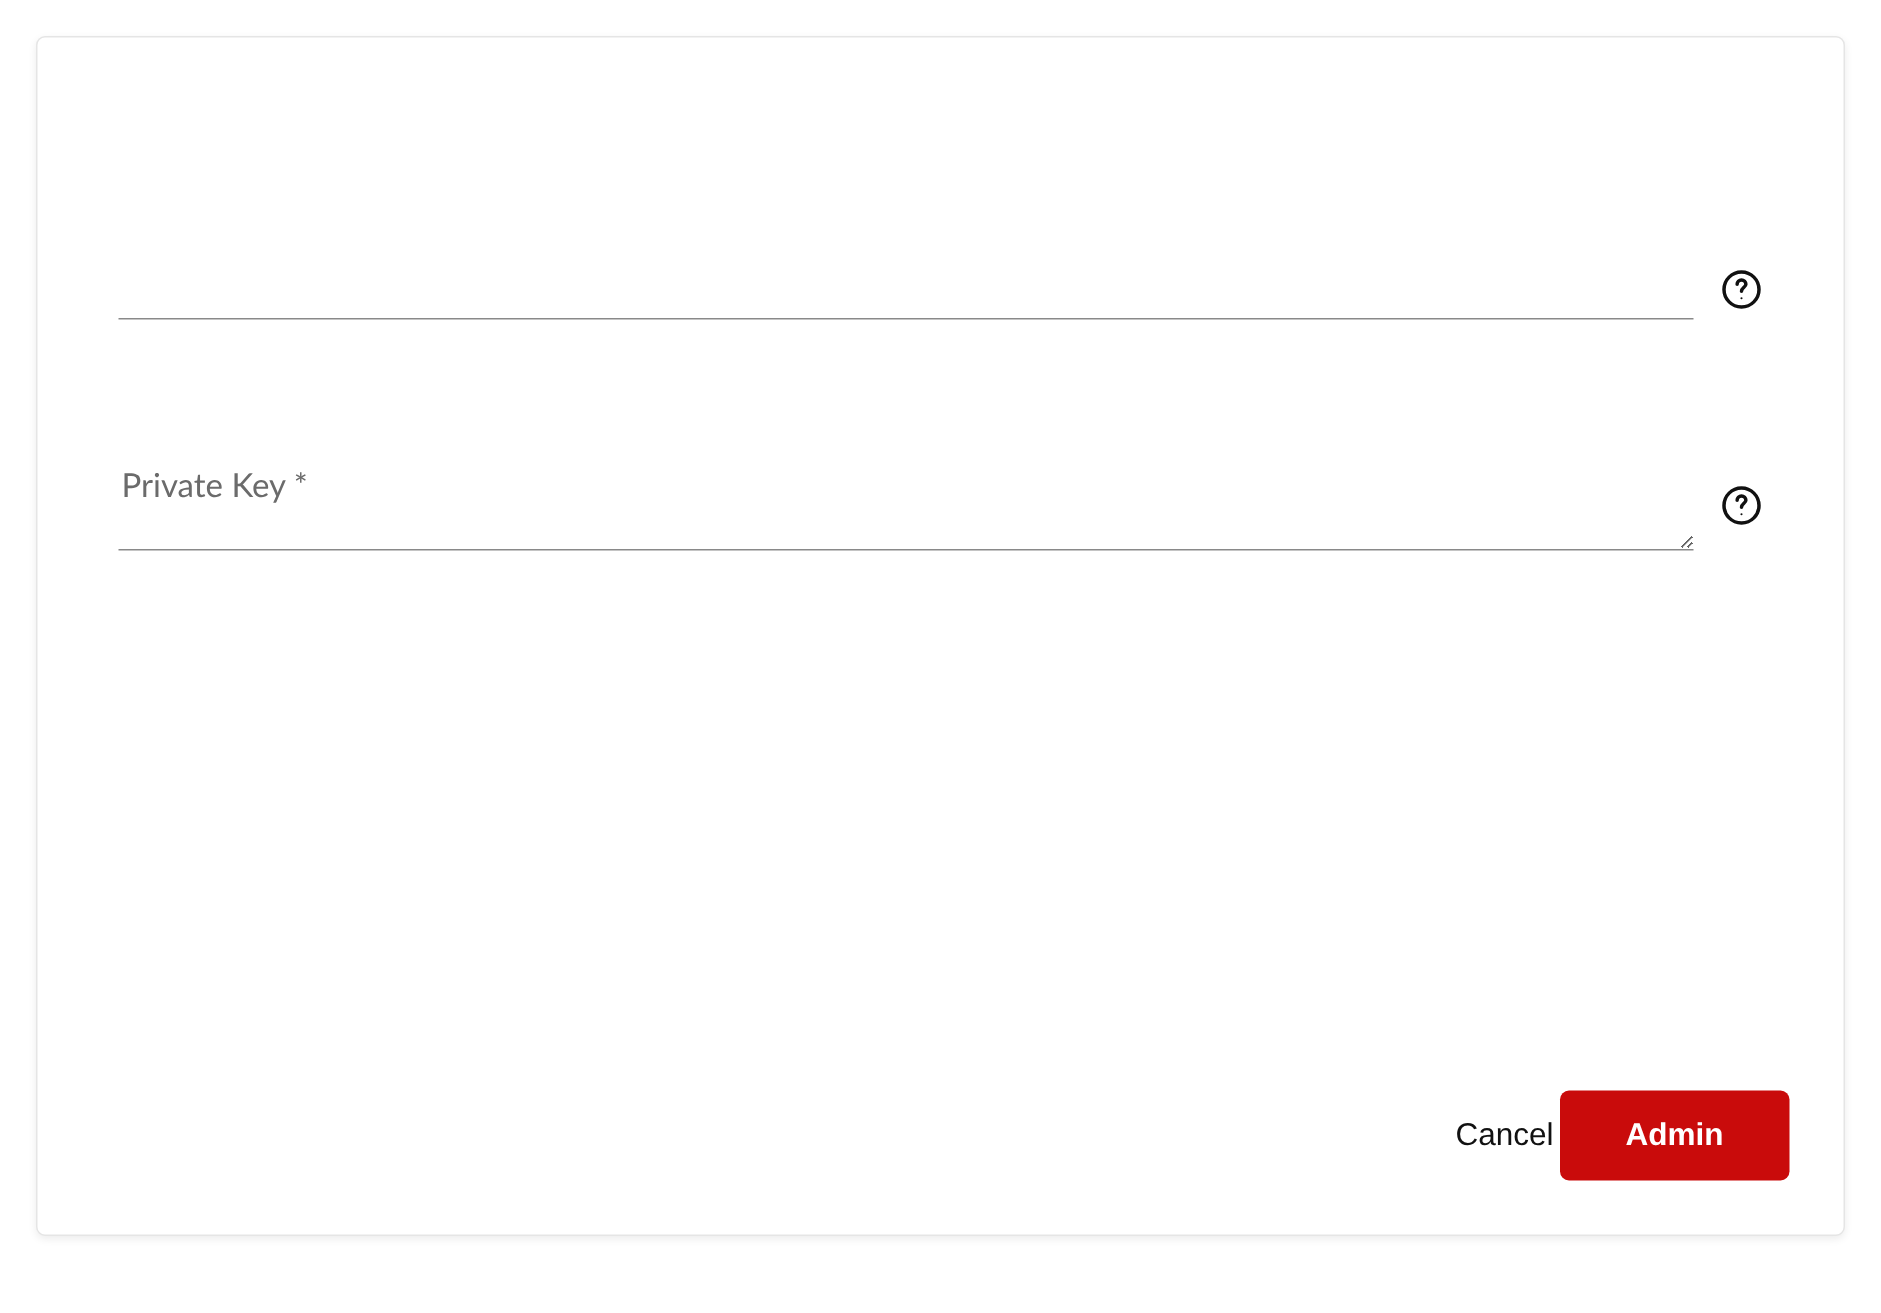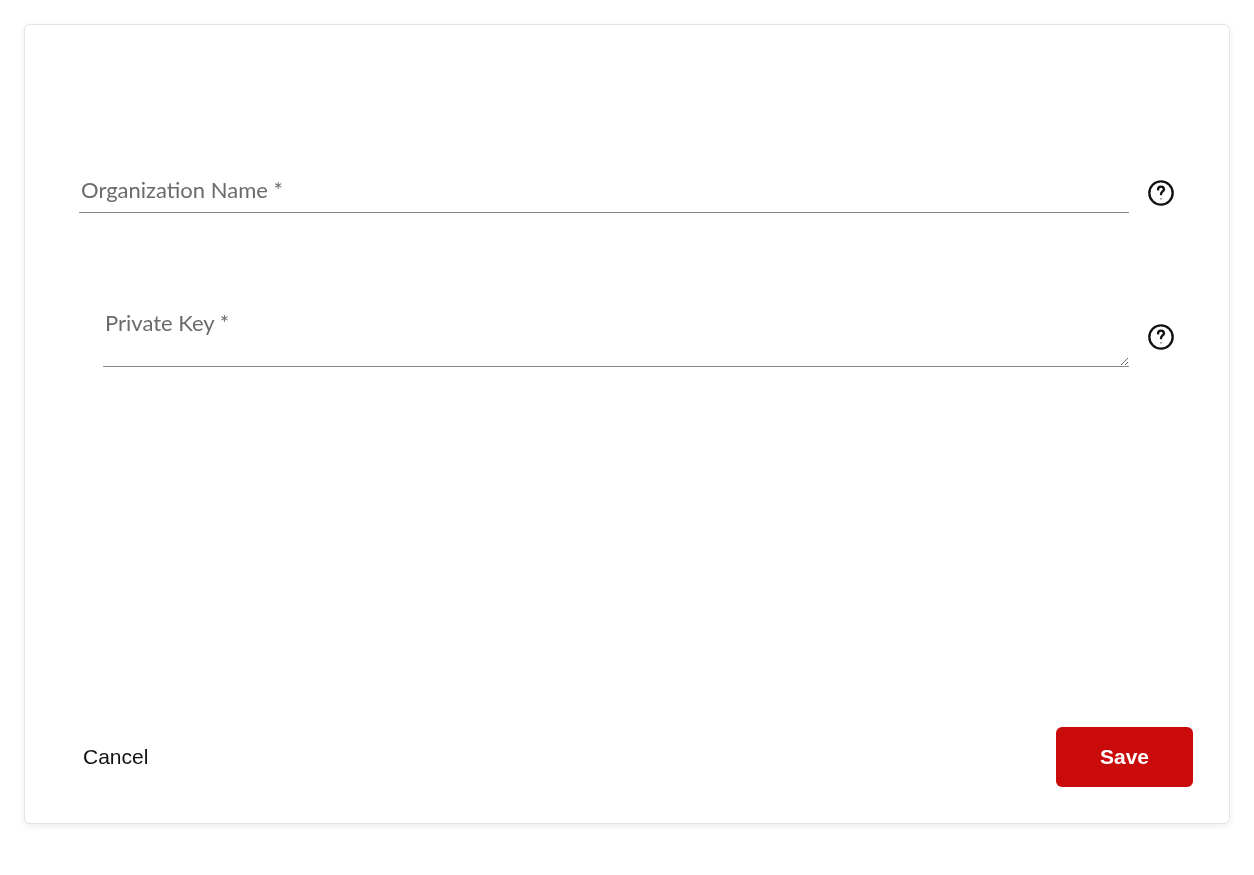--- a/index.html
+++ b/index.html
@@ -71,21 +71,20 @@
       padding: 6px 2px 8px 2px;
       outline: none;
       color: #222;
       resize: vertical;
       height: 64px;
       font-family: inherit;
     }
     .textarea-wrap {
       flex: 1;
       position: relative;
-      margin-left: 24px;
     }
     .textarea-label {
       position: absolute;
       left: 2px;
       top: 6px;
       color: #6b6b6b;
       font-size: 22px;
       pointer-events: none;
       font-weight: 400;
     }
@@ -99,21 +98,21 @@
       color: #111;
       cursor: pointer;
       margin-bottom: 6px;
     }
     .help-icon svg {
       width: 28px;
       height: 28px;
     }
     .actions {
       display: flex;
-      justify-content: space-between;
+      justify-content: flex-end;
       align-items: center;
       margin-top: auto;
       padding-top: 80px;
       padding-left: 18px;
       padding-right: 0;
     }
     .cancel-btn {
       background: transparent;
       border: none;
       color: #111;
@@ -135,21 +134,20 @@
     }
   </style>
 </head>
 <body>
 
 <div class="card">
   <div class="form-body">
 
     <div class="field-row">
       <div class="field-wrap">
-        <label class="field-label">Organization Name *</label>
         <input type="text" class="text-input" value="" style="">
       </div>
       <span class="help-icon">
         <svg viewBox="0 0 24 24" fill="none" stroke="currentColor" stroke-width="2">
           <circle cx="12" cy="12" r="10"></circle>
           <path d="M9.5 9a2.5 2.5 0 0 1 5 0c0 1.5-2.5 2-2.5 4" stroke-linecap="round"></path>
           <circle cx="12" cy="17" r="0.6" fill="currentColor" stroke="none"></circle>
         </svg>
       </span>
     </div>
@@ -167,15 +165,15 @@
           <path d="M9.5 9a2.5 2.5 0 0 1 5 0c0 1.5-2.5 2-2.5 4" stroke-linecap="round"></path>
           <circle cx="12" cy="17" r="0.6" fill="currentColor" stroke="none"></circle>
         </svg>
       </span>
     </div>
 
   </div>
 
   <div class="actions">
     <button class="cancel-btn">Cancel</button>
-    <button class="save-btn">Save</button>
+    <button class="save-btn">Admin</button>
   </div>
 </div>
 
 </body></html>

